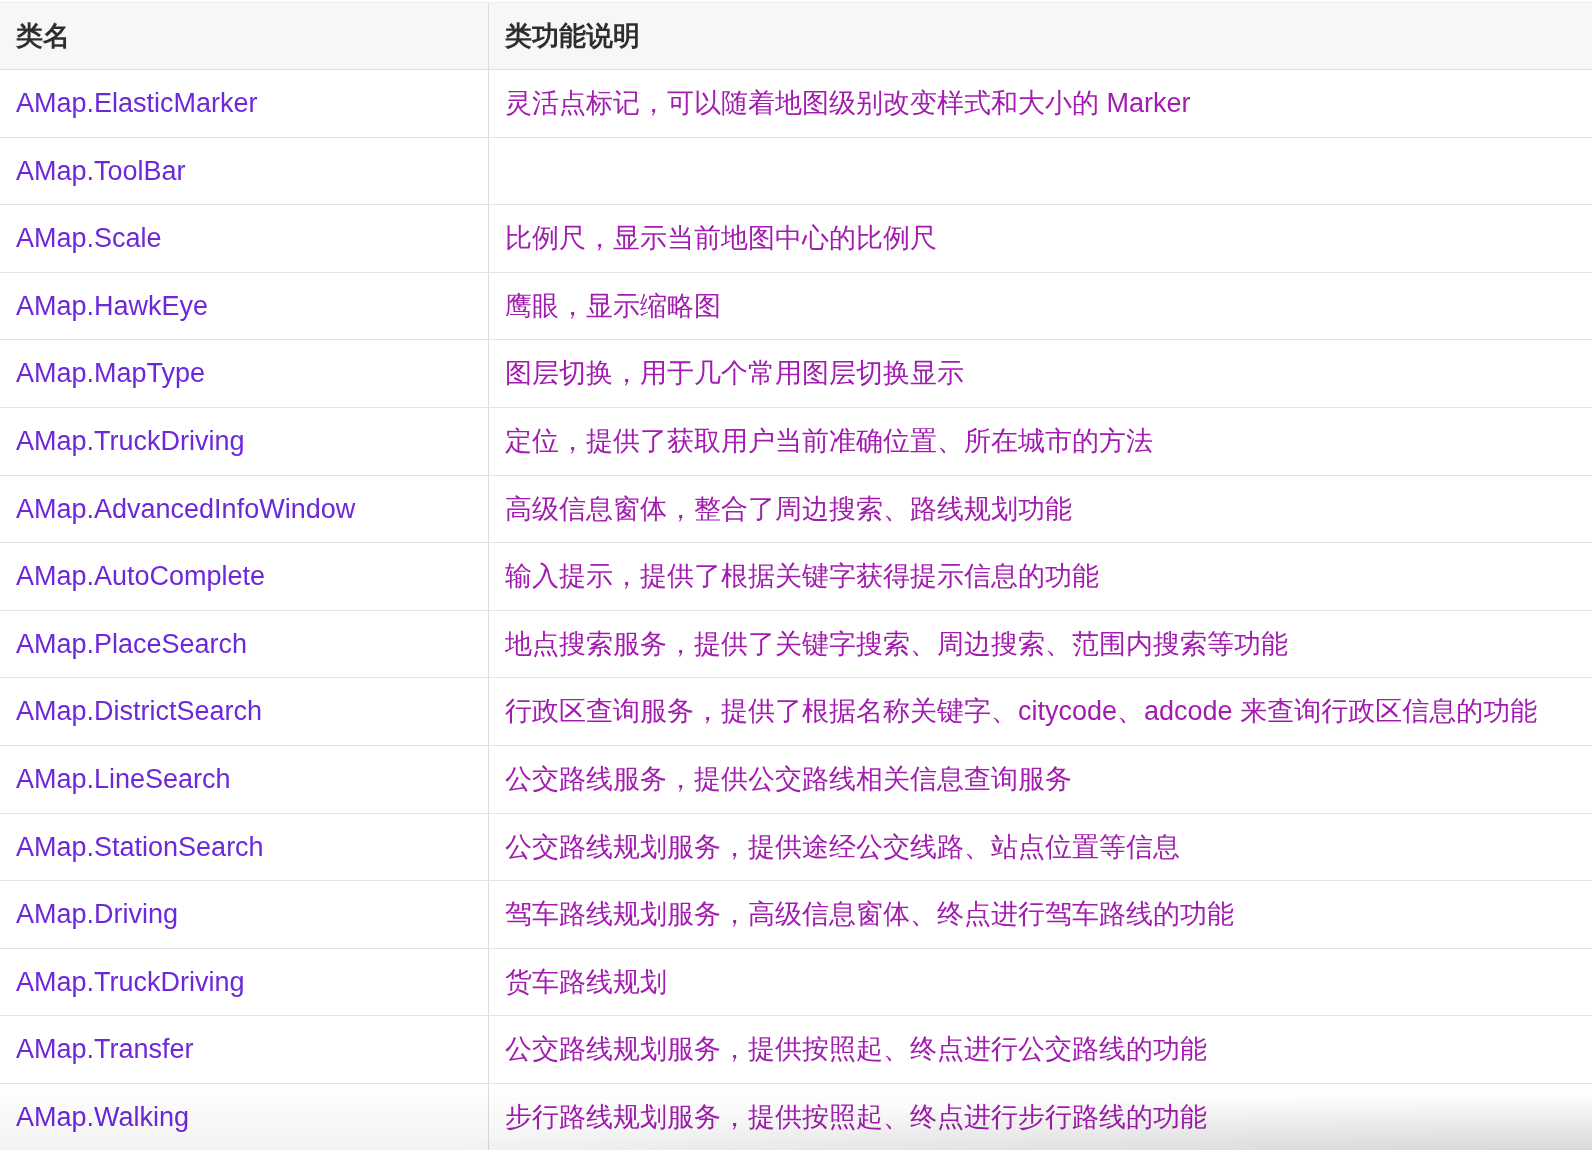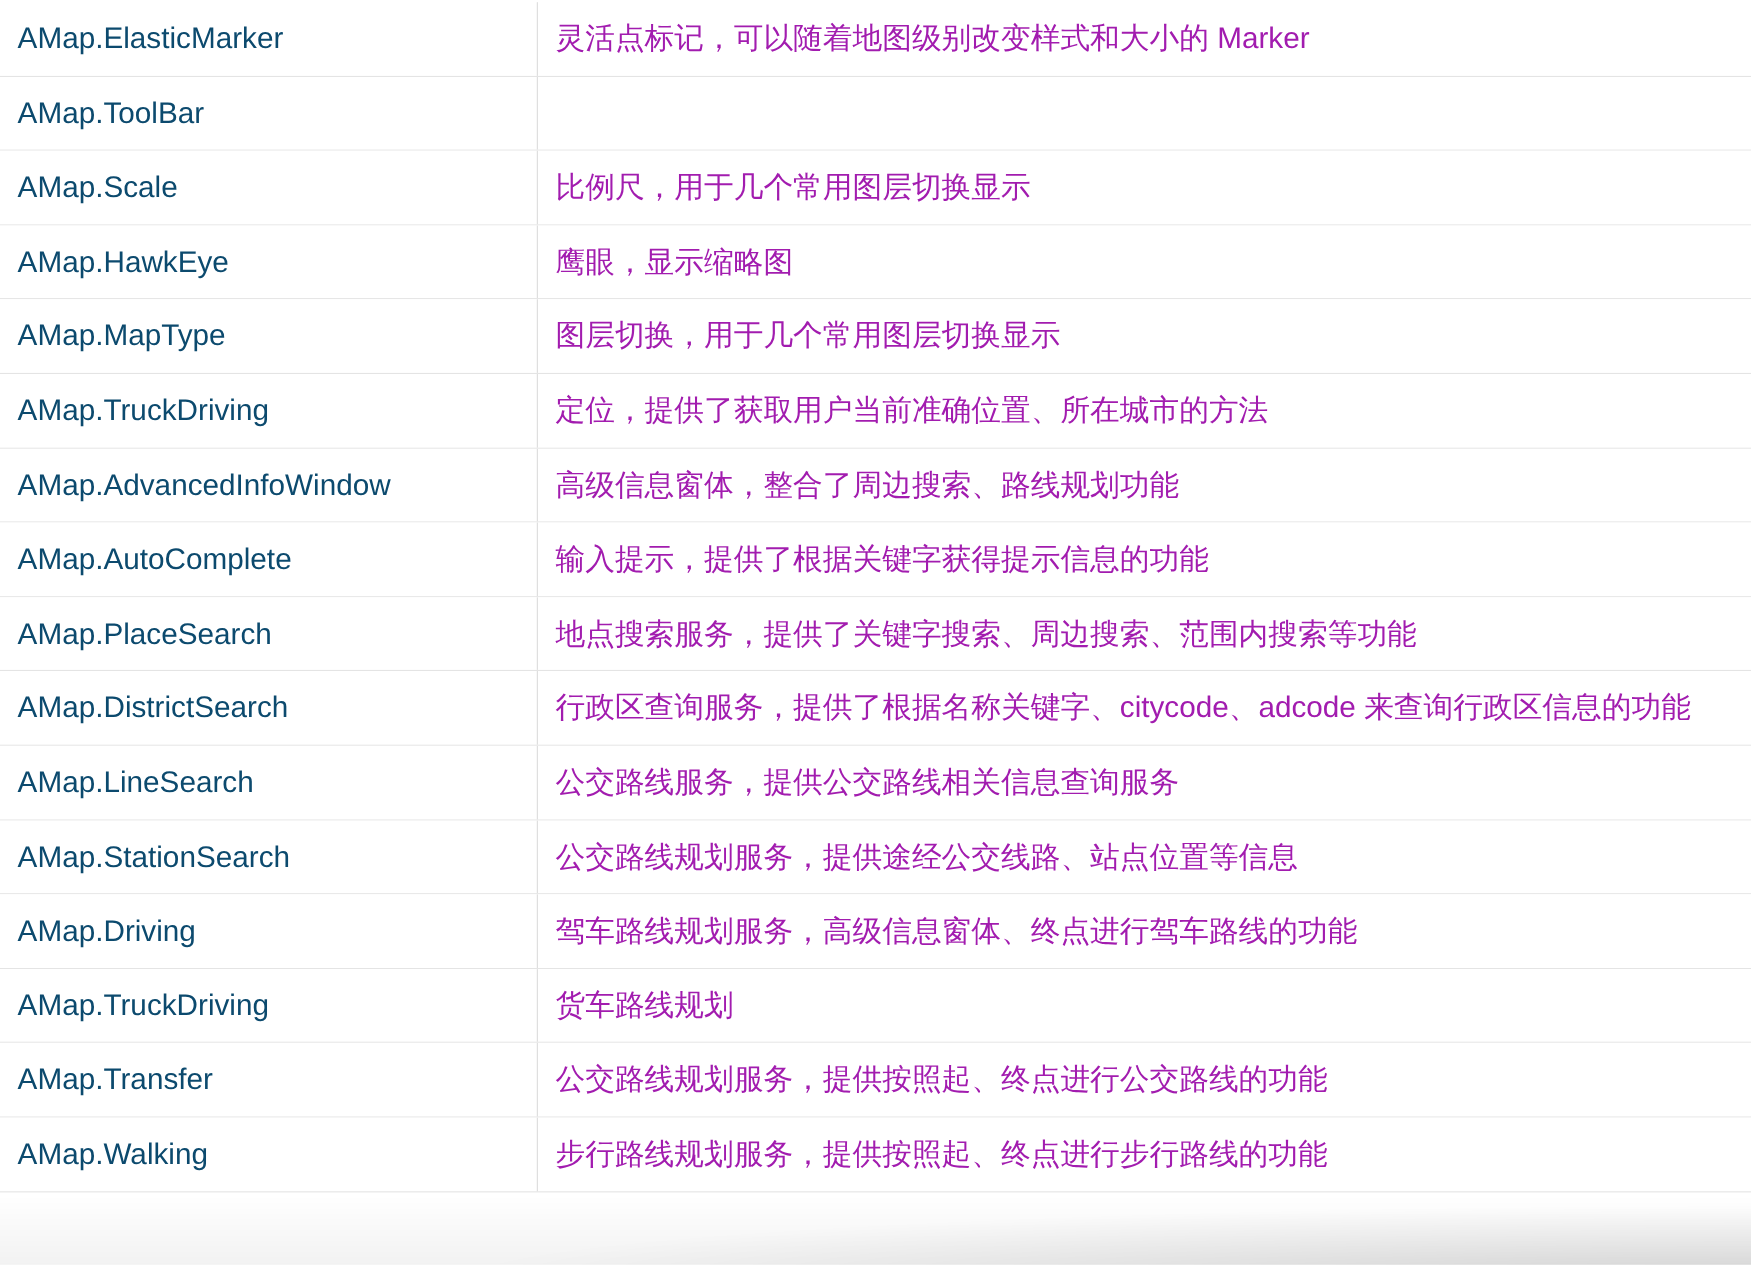--- a/index.html
+++ b/index.html
@@ -36,21 +36,21 @@
     font-size: 27px;
     line-height: 1.2;
     white-space: nowrap;
     overflow: hidden;
   }
   .cell-name {
     flex: 0 0 489px;
     width: 489px;
     padding-left: 16px;
     border-right: 1px solid #dcdcdc;
-    color: #0c4a6e;
+    color: #6d28d9;
   }
   .cell-desc {
     flex: 1 1 auto;
     padding-left: 16px;
     color: #a21caf;
   }
   .row-header .cell-name,
   .row-header .cell-desc {
     color: #2e2e2e;
     font-weight: 700;
@@ -64,31 +64,35 @@
     pointer-events: none;
     background:
       radial-gradient(120% 170% at 100% 120%, rgba(0,0,0,0.13), rgba(0,0,0,0) 62%),
       linear-gradient(to bottom, rgba(0,0,0,0), rgba(0,0,0,0.05));
   }
 </style>
 </head>
 <body>
 
 <div class="doc-table">
+  <div class="row row-header">
+    <div class="cell cell-name">类名</div>
+    <div class="cell cell-desc">类功能说明</div>
+  </div>
   <div>
       <div class="row">
         <div class="cell cell-name">AMap.ElasticMarker</div>
         <div class="cell cell-desc">灵活点标记，可以随着地图级别改变样式和大小的 Marker</div>
       </div>
       <div class="row">
         <div class="cell cell-name">AMap.ToolBar</div>
       </div>
       <div class="row">
         <div class="cell cell-name">AMap.Scale</div>
-        <div class="cell cell-desc">比例尺，用于几个常用图层切换显示</div>
+        <div class="cell cell-desc">比例尺，显示当前地图中心的比例尺</div>
       </div>
       <div class="row">
         <div class="cell cell-name">AMap.HawkEye</div>
         <div class="cell cell-desc">鹰眼，显示缩略图</div>
       </div>
       <div class="row">
         <div class="cell cell-name">AMap.MapType</div>
         <div class="cell cell-desc">图层切换，用于几个常用图层切换显示</div>
       </div>
       <div class="row">

